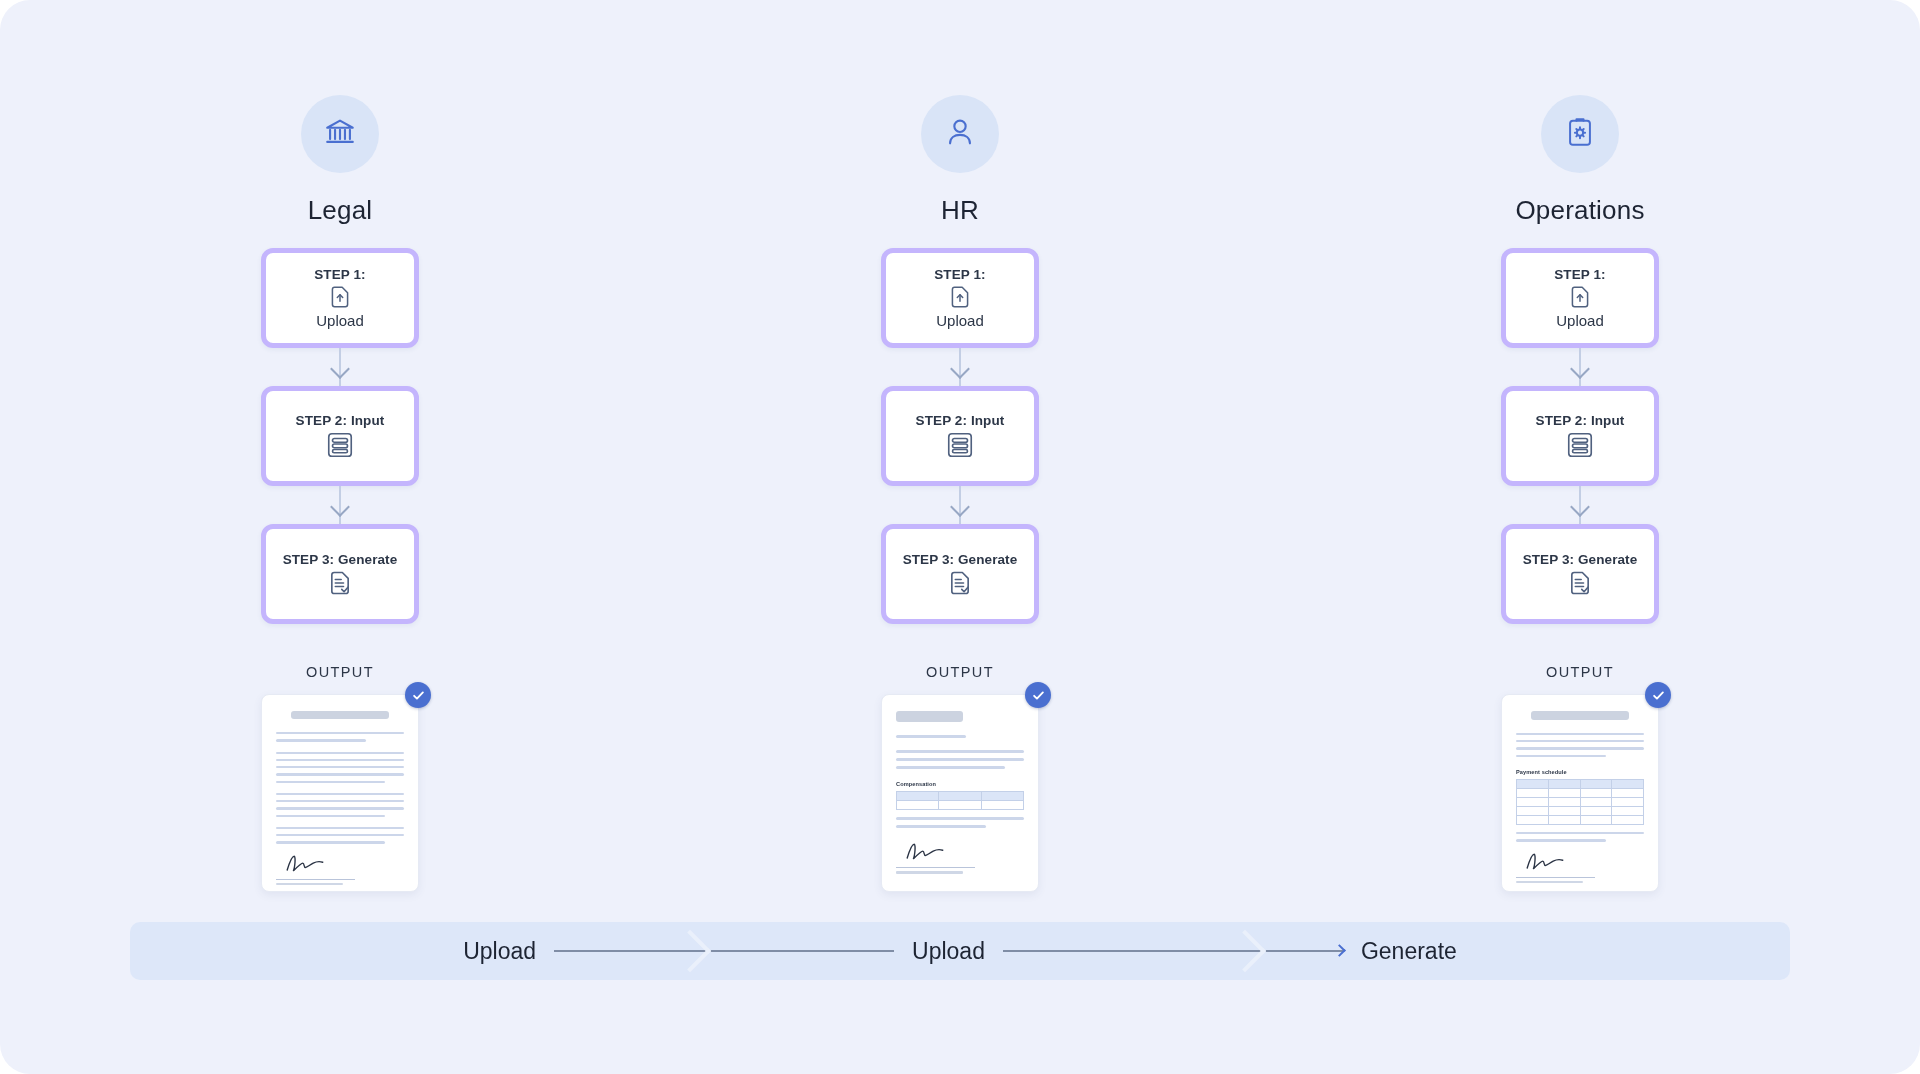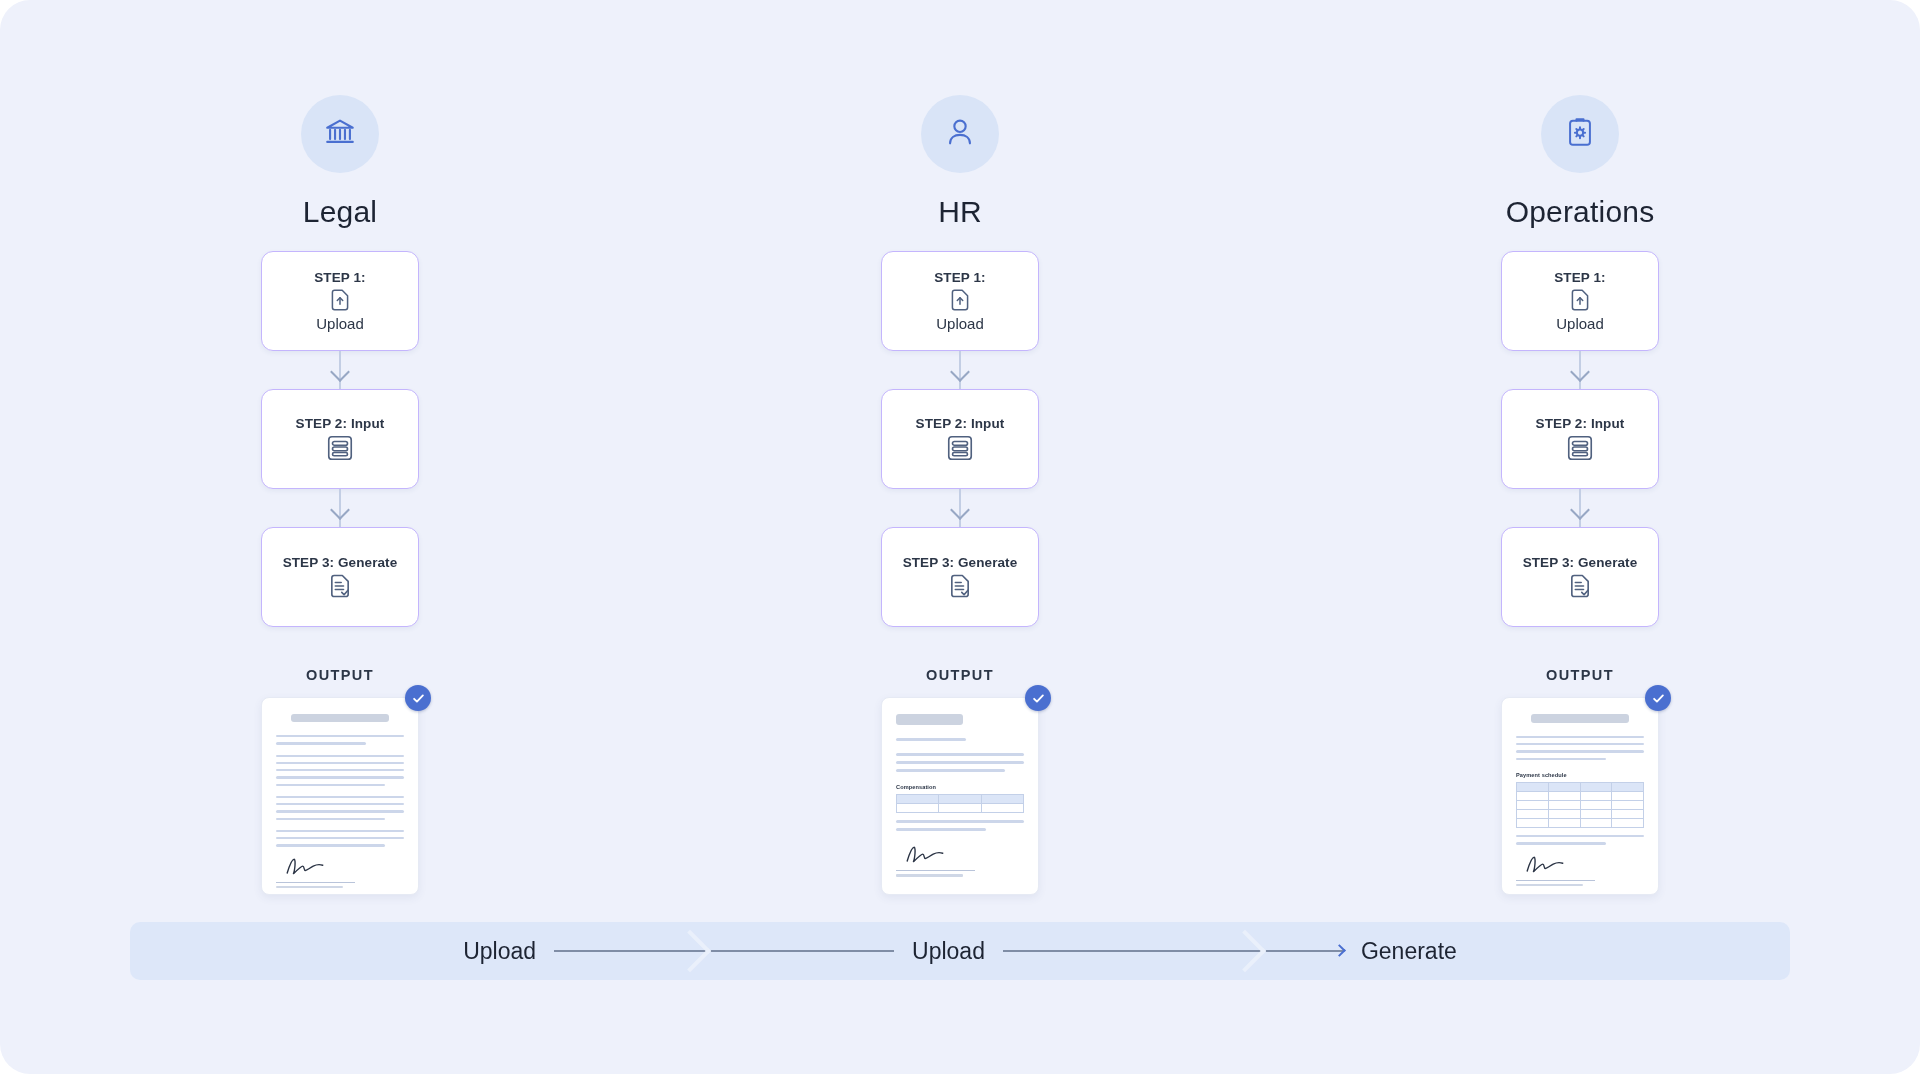--- a/index.html
+++ b/index.html
@@ -51,38 +51,38 @@
     height: 78px;
     border-radius: 50%;
     background: #d9e4f7;
     display: flex;
     align-items: center;
     justify-content: center;
   }
 
   .dept-title {
     margin-top: 22px;
-    font-size: 30px;
+    font-size: 26px;
     color: #1d2433;
     letter-spacing: 0.2px;
   }
 
   
   .steps {
     margin-top: 22px;
     display: flex;
     flex-direction: column;
     align-items: center;
   }
 
   .step-card {
     width: 158px;
     height: 100px;
     background: #ffffff;
-    border: 1px solid #c4b5fd;
+    border: 5px solid #c4b5fd;
     border-radius: 12px;
     box-shadow: 0 2px 5px rgba(60,80,130,0.07);
     display: flex;
     flex-direction: column;
     align-items: center;
     justify-content: center;
     gap: 2px;
   }
 
   .step-label {
@@ -123,21 +123,21 @@
   
   .output-block {
     margin-top: 40px;
     display: flex;
     flex-direction: column;
     align-items: center;
   }
 
   .output-label {
     font-size: 14.5px;
-    font-weight: bold;
+    font-weight: normal;
     letter-spacing: 1.4px;
     color: #2c3647;
     margin-bottom: 14px;
   }
 
   .doc-wrap { position: relative; }
 
   .doc {
     width: 158px;
     height: 198px;

